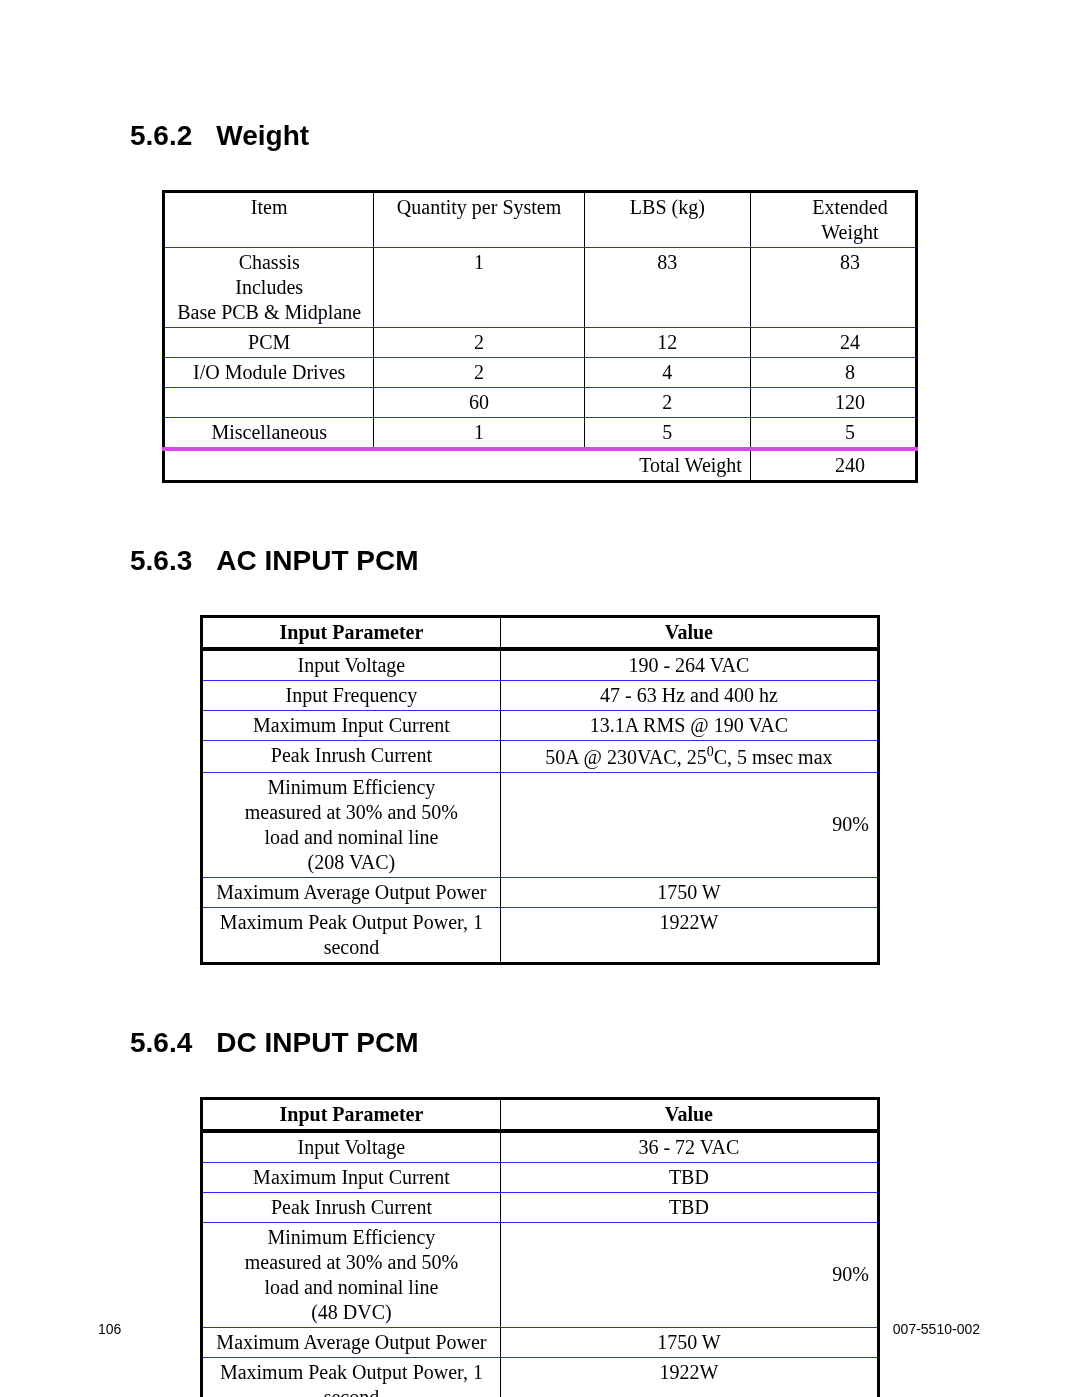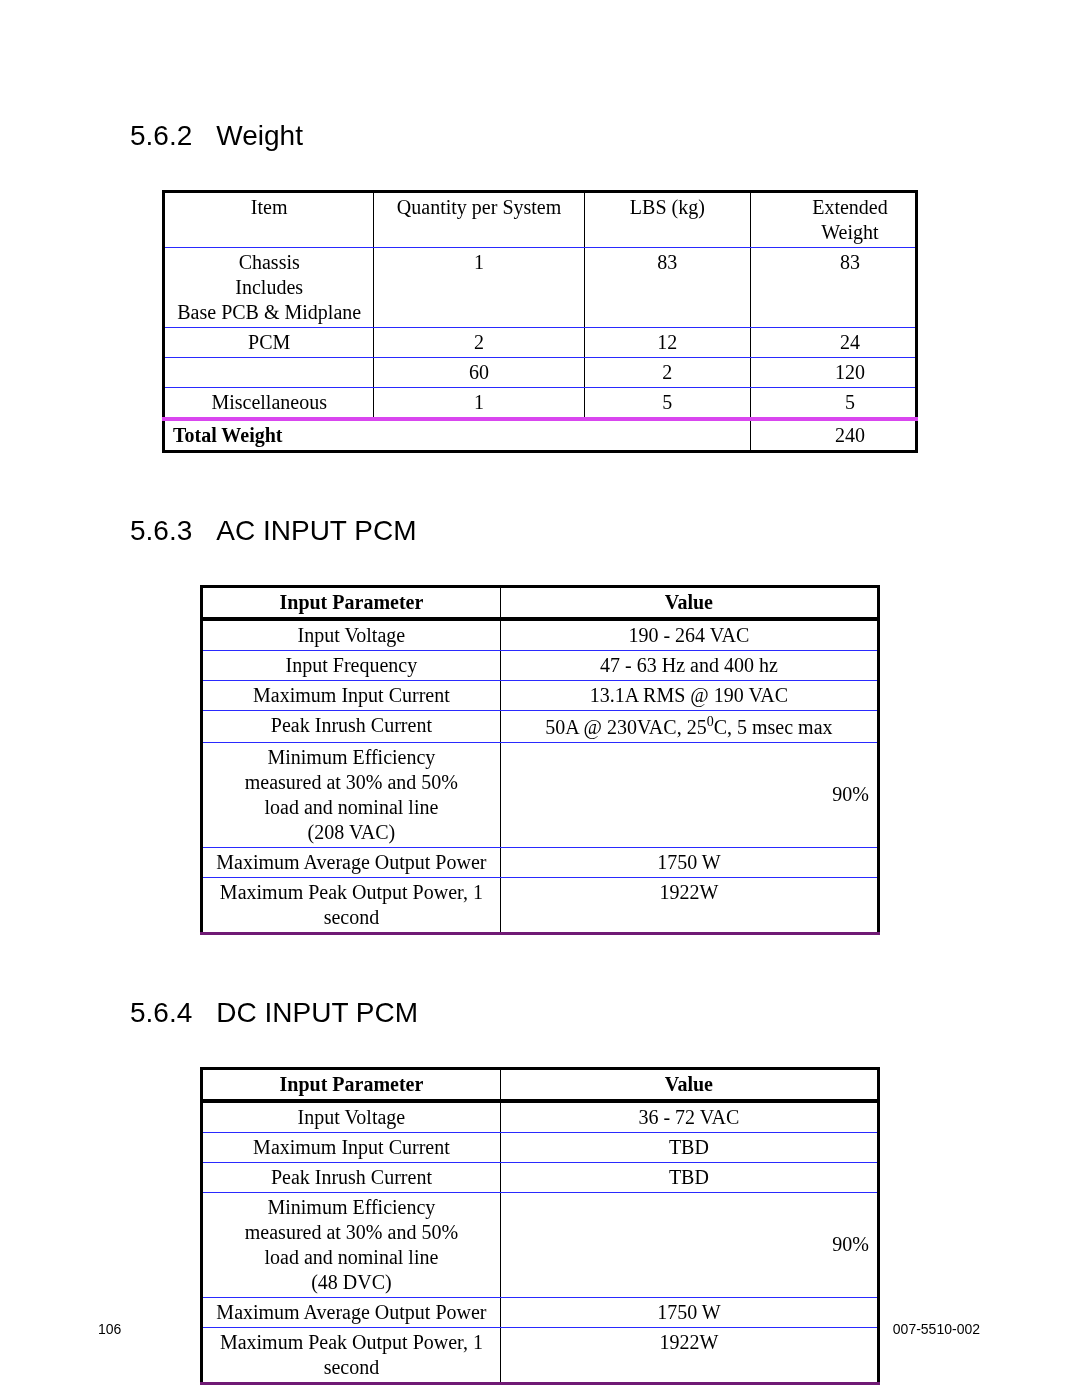--- a/index.html
+++ b/index.html
@@ -10,21 +10,21 @@
       margin: 0;
       padding: 120px 100px 60px 100px;
       font-family: "Times New Roman", Times, serif;
       font-size: 20px;
       color: #000;
       background: #fff;
       position: relative;
     }
     .section-heading {
       font-family: Helvetica, Arial, sans-serif;
-      font-weight: normal;
+      font-weight: bold;
       font-size: 28px;
       margin: 0 0 38px 30px;
     }
     .section-heading .num { display:inline-block; margin-right: 24px; }
     .section-block { margin-bottom: 62px; }
     table {
       border-collapse: collapse;
       margin: 0 auto;
       font-size: 20px;
       line-height: 1.25;
@@ -43,32 +43,31 @@
     }
     .weight-table td { border-bottom: 1px solid #2a2aff; }
     .weight-table tr.last-data td { border-bottom: 4px solid #d946ef; }
     .weight-table tr.total td { border-bottom: 3px solid #000; }
     .weight-table .c1 { width: 190px; border-left:3px solid #000; border-right:1px solid #000; }
     .weight-table .c2 { width: 190px; border-right:1px solid #000; }
     .weight-table .c3 { width: 150px; border-right:1px solid #000; }
     .weight-table .c4 { width: 150px; border-right:3px solid #000;padding-left:42px; }
     .weight-table .total-label {
       border-left:3px solid #000; border-right:1px solid #000;
-      text-align:left;
-      font-weight:bold;
+      text-align:right;
     }
     
     .param-table { width: 680px; }
     .param-table th {
       font-weight: bold;
       border-top: 3px solid #000;
       border-bottom: 4px solid #000;
     }
     .param-table td { border-bottom: 1px solid #2a2aff; }
-    .param-table tr.last td { border-bottom: 3px solid #701a75; }
+    .param-table tr.last td { border-bottom: 3px solid #000000; }
     .param-table .p1 { width: 300px; border-left:3px solid #000; border-right:1px solid #000; }
     .param-table .p2 { width: 380px; border-right:3px solid #000; }
     .param-table td.valign-mid { vertical-align: middle; text-align: right; }
     sup.deg { font-size: 0.7em; vertical-align: super; }
     .footer {
       position: absolute;
       left: 98px; right: 100px; bottom: 60px;
       font-family: Helvetica, Arial, sans-serif;
       font-size: 14px;
       display: flex;
@@ -100,20 +99,26 @@
       <td class="c3">83</td>
       <td class="c4">83</td>
     </tr>
     <tr>
       <td class="c1">PCM</td>
       <td class="c2">2</td>
       <td class="c3">12</td>
       <td class="c4">24</td>
     </tr>
     <tr>
+      <td class="c1">I/O Module Drives</td>
+      <td class="c2">2</td>
+      <td class="c3">4</td>
+      <td class="c4">8</td>
+    </tr>
+    <tr>
       <td class="c1"></td>
       <td class="c2">60</td>
       <td class="c3">2</td>
       <td class="c4">120</td>
     </tr>
     <tr class="last-data">
       <td class="c1">Miscellaneous</td>
       <td class="c2">1</td>
       <td class="c3">5</td>
       <td class="c4">5</td>

